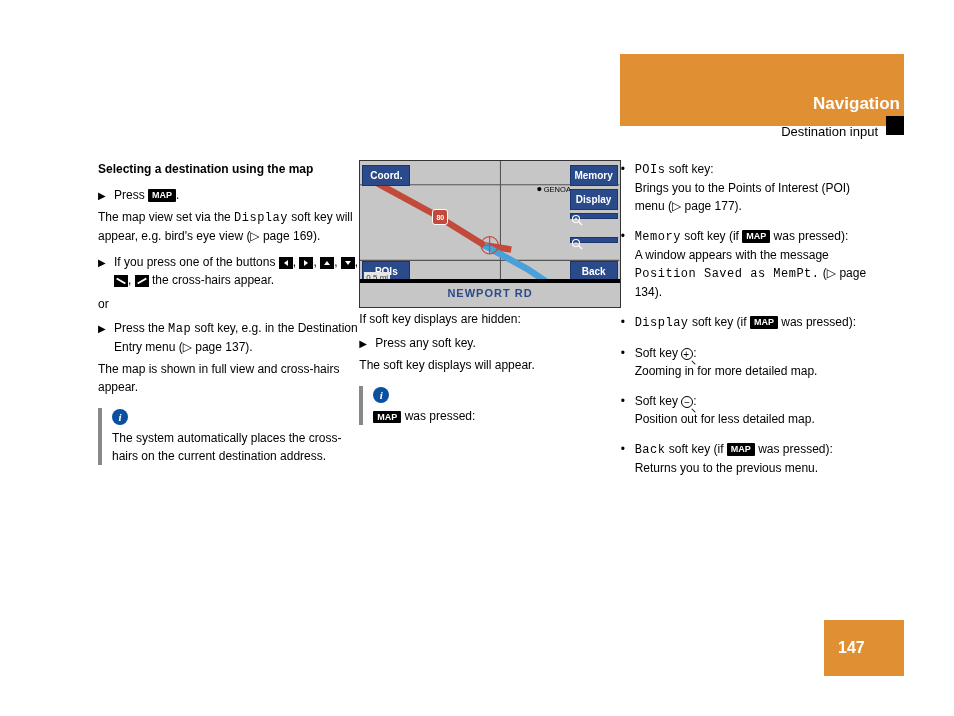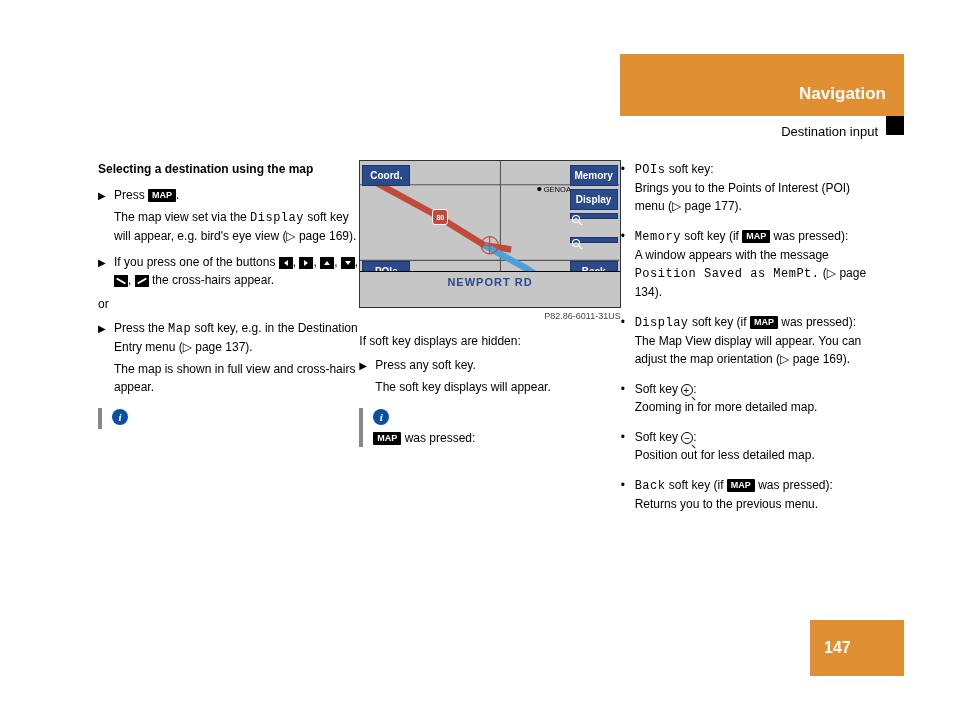--- a/index.html
+++ b/index.html
@@ -1,27 +1,27 @@
 <!DOCTYPE html>
 <html><head>
 <meta charset="utf-8">
 <style>
 *{margin:0;padding:0;box-sizing:border-box}
 body{width:954px;height:716px;background:#fff;font-family:Arial,Helvetica,sans-serif;font-size:12px;color:#000;position:relative;line-height:1.5}
-.header-bar{position:absolute;top:54px;right:50px;width:284px;height:62px;background:#e08f33;color:#fff;display:flex;align-items:flex-end;justify-content:flex-end;padding:10px 18px;font-weight:bold;font-size:17px}
+.header-bar{position:absolute;top:54px;right:50px;width:284px;height:72px;background:#e08f33;color:#fff;display:flex;align-items:flex-end;justify-content:flex-end;padding:10px 4px;font-weight:bold;font-size:17px}
 .subheader{position:absolute;top:122px;right:50px;font-weight:normal;font-size:13px}
 .black-tab{position:absolute;top:116px;right:50px;width:18px;height:19px;background:#000}
-.footer-bar{position:absolute;bottom:40px;right:50px;width:94px;height:56px;background:#e08f33;color:#fff;display:flex;align-items:center;justify-content:flex-start;font-weight:bold;font-size:16px;padding-left:14px}
+.footer-bar{position:absolute;bottom:40px;right:50px;width:80px;height:56px;background:#e08f33;color:#fff;display:flex;align-items:center;justify-content:flex-start;font-weight:bold;font-size:16px;padding-left:14px}
 .page{position:absolute;top:160px;left:98px;right:72px;bottom:110px;display:flex;}
 .col{flex:1;min-width:0}
 .col h4{font-size:12px;font-weight:bold;margin-bottom:8px}
 .step{display:flex;gap:8px;margin:6px 0 4px}
 .step .tri{flex:0 0 8px;font-size:10px;padding-top:2px}
 .step .body{flex:1}
-.cont{margin-left:16px;margin-bottom:8px}
+.cont{margin-bottom:8px}
 .or-txt{margin:6px 0;font-size:12px}
 .pill{display:inline-block;background:#000;color:#fff;font-size:9px;font-weight:bold;padding:1px 4px;border-radius:1px;vertical-align:middle;line-height:1.2}
 .glyph{display:inline-block;width:14px;height:12px;background:#000;vertical-align:middle;position:relative}
 .glyph.left:after,.glyph.right:after,.glyph.up:after,.glyph.down:after{content:"";position:absolute;width:0;height:0;left:50%;top:50%;transform:translate(-50%,-50%)}
 .glyph.left:after{border-top:3px solid transparent;border-bottom:3px solid transparent;border-right:4px solid #fff}
 .glyph.right:after{border-top:3px solid transparent;border-bottom:3px solid transparent;border-left:4px solid #fff}
 .glyph.up:after{border-left:3px solid transparent;border-right:3px solid transparent;border-bottom:4px solid #fff}
 .glyph.down:after{border-left:3px solid transparent;border-right:3px solid transparent;border-top:4px solid #fff}
 .glyph.diag1:after{content:"";position:absolute;left:2px;top:5px;width:10px;height:2px;background:#fff;transform:rotate(30deg)}
 .glyph.diag2:after{content:"";position:absolute;left:2px;top:5px;width:10px;height:2px;background:#fff;transform:rotate(-30deg)}
@@ -30,21 +30,21 @@
 .info-icon{display:inline-flex;width:16px;height:16px;border-radius:50%;background:#0a4fa0;color:#fff;align-items:center;justify-content:center;font-style:italic;font-family:Georgia,serif;font-size:11px;font-weight:bold;margin-bottom:4px}
 .map{width:100%;height:148px;background:#c6c6c6;position:relative;border:1px solid #333;overflow:hidden;margin-bottom:2px}
 .map-btn{position:absolute;background:#2a4a8a;color:#fff;font-size:10px;font-weight:bold;text-align:center;border:1px solid #1a3570;padding:2px 0;width:48px}
 .map-btn.l1{left:2px;top:4px}
 .map-btn.l2{left:2px;top:100px}
 .map-btn.r1{right:2px;top:4px}
 .map-btn.r2{right:2px;top:28px}
 .map-btn.r3{right:2px;top:52px}
 .map-btn.r4{right:2px;top:76px}
 .map-btn.r5{right:2px;top:100px}
-.map .road-label{position:absolute;bottom:0;left:0;right:0;height:36px;background:#c6c6c6;color:#2a4a8a;font-weight:bold;font-size:11px;text-align:center;line-height:20px;letter-spacing:1px;border-top:1px solid #000000}
+.map .road-label{position:absolute;bottom:0;left:0;right:0;height:28px;background:#c6c6c6;color:#2a4a8a;font-weight:bold;font-size:11px;text-align:center;line-height:20px;letter-spacing:1px;border-top:4px solid #000000}
 .map svg{position:absolute;inset:0}
 .map .scale{position:absolute;left:4px;bottom:23px;font-size:8px;color:#333;background:#e5e5e5;padding:0 2px}
 .map .hwy{position:absolute;left:72px;top:48px;width:16px;height:16px;background:#c24a3a;border:1px solid #fff;border-radius:3px;color:#fff;font-size:7px;text-align:center;line-height:16px;font-weight:bold}
 .img-caption{text-align:right;font-size:9px;color:#444;margin-bottom:8px}
 .bullets{list-style:none;padding:0}
 .bullets>li{position:relative;padding-left:14px;margin-bottom:12px}
 .bullets>li:before{content:"•";position:absolute;left:0;top:0}
 .zoom-mini{display:inline-block;width:12px;height:12px;border:1px solid #000;border-radius:50%;position:relative;vertical-align:middle}
 .zoom-mini:after{content:"";position:absolute;right:-4px;bottom:-4px;width:5px;height:1px;background:#000;transform:rotate(45deg)}
 .zoom-mini.in:before{content:"+";position:absolute;left:1px;top:-2px;font-size:10px}
@@ -92,20 +92,21 @@
     <div class="step">
       <div class="tri">▶</div>
       <div class="body">
         <span>Press the </span><span class="code">Map</span><span> soft key, e.g. in the Destination Entry menu (▷ page 137).</span>
       </div>
     </div>
     <p class="cont">The map is shown in full view and cross-hairs appear.</p>
 
     <div class="info-box">
       <div class="info-icon">i</div>
+      <p>The system automatically places the cross-hairs on the current destination address.</p>
     </div>
   </div>
 
   <div class="col">
     <div class="map">
       <svg viewBox="0 0 240 148">
         <line x1="0" y1="22" x2="240" y2="22" stroke="#555" stroke-width="1"></line>
         <line x1="0" y1="92" x2="240" y2="92" stroke="#555" stroke-width="1"></line>
         <line x1="130" y1="0" x2="130" y2="148" stroke="#555" stroke-width="1"></line>
         <polyline points="15,20 70,50 115,78 140,82" fill="none" stroke="#c24a3a" stroke-width="6"></polyline>
@@ -133,21 +134,20 @@
           <svg width="12" height="12" viewBox="0 0 12 12">
             <circle cx="5" cy="5" r="3.5" fill="none" stroke="#fff" stroke-width="1.2"></circle>
             <line x1="8" y1="8" x2="11" y2="11" stroke="#fff" stroke-width="1.2"></line>
             <line x1="3.5" y1="5" x2="6.5" y2="5" stroke="#fff"></line>
           </svg>
         </div>
       <div class="map-btn r5">Back</div>
       <div class="scale">0.5 mi</div>
       <div class="road-label">NEWPORT RD</div>
     </div>
-    <div class="img-caption">P82.86-6011-31US</div>
 
     <p>If soft key displays are hidden:</p>
     <div class="step">
       <div class="tri">▶</div>
       <div class="body">Press any soft key.</div>
     </div>
     <p class="cont">The soft key displays will appear.</p>
 
     <div class="info-box">
       <div class="info-icon">i</div>
@@ -162,21 +162,20 @@
       <li>
         <span class="code">POIs</span><span> soft key:</span><br>
         <span>Brings you to the Points of Interest (POI) menu (▷ page 177).</span>
       </li>
       <li>
         <span class="code">Memory</span><span> soft key (if </span><span class="pill">MAP</span><span> was pressed):</span><br>
         <span>A window appears with the message </span><span class="code">Position Saved as MemPt.</span><span> (▷ page 134).</span>
       </li>
       <li>
         <span class="code">Display</span><span> soft key (if </span><span class="pill">MAP</span><span> was pressed):</span><br>
-        <span>The Map View display will appear. You can adjust the map orientation (▷ page 169).</span>
       </li>
       <li>
         <span>Soft key </span><span class="zoom-mini in"></span><span>:</span><br>
         <span>Zooming in for more detailed map.</span>
       </li>
       <li>
         <span>Soft key </span><span class="zoom-mini out"></span><span>:</span><br>
         <span>Position out for less detailed map.</span>
       </li>
       <li>

